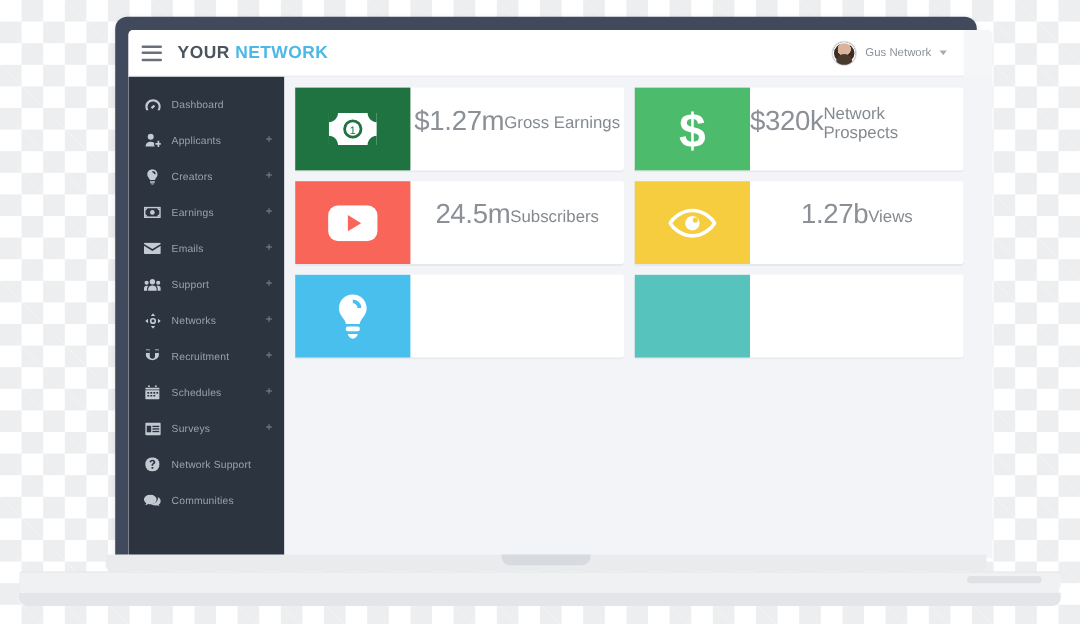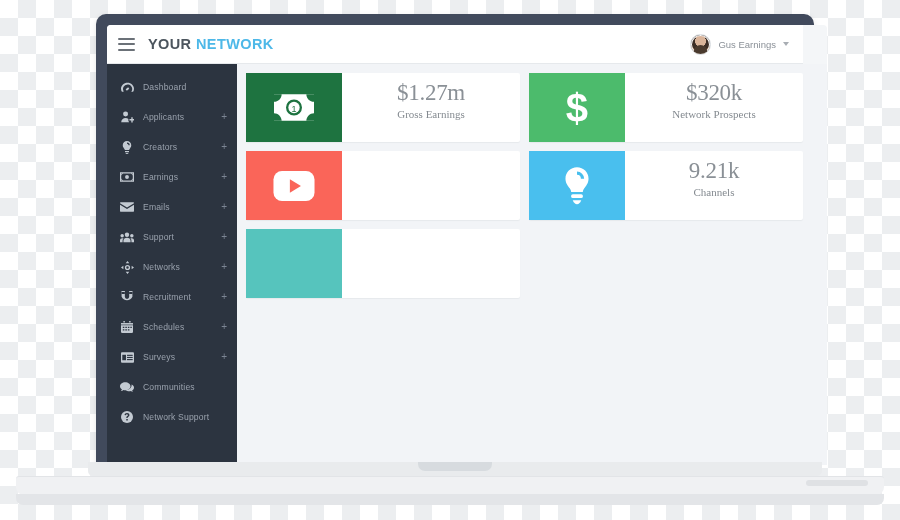--- a/index.html
+++ b/index.html
@@ -97,26 +97,25 @@
   }
   .cards{display:flex;flex-wrap:wrap;gap:9px;}
   .card{
     width:274px;height:69px;background:#fff;border-radius:2px;
     display:flex;align-items:stretch;box-shadow:0 1px 1px rgba(20,30,45,.05);
   }
   .card-icon{
     width:96px;flex:none;display:flex;align-items:center;justify-content:center;color:#fff;
   }
   .card-body{
-    flex:1;display:flex;flex-direction:column;align-items:center;justify-content:center;
+    flex:1;display:flex;flex-direction:row;align-items:center;justify-content:center;
     padding-bottom:14px;
-    font-family:Liberation Serif, serif;
   }
   .card-value{font-size:23px;color:#8a9096;font-weight:400;line-height:1.05;letter-spacing:-.3px;}
-  .card-label{font-size:11px;color:#848a90;margin-top:3px;}
+  .card-label{font-size:14px;color:#848a90;margin-top:3px;}
 </style>
 </head>
 <body>
 
 <div id="backdrop"></div>
 
 <div id="laptop">
 
   <div class="lid"></div>
 
@@ -127,21 +126,21 @@
         <i></i>
           <i></i>
           <i></i>
       </div>
       <div class="brand">
         <span>YOUR</span>
         <span class="accent">NETWORK</span>
       </div>
       <div class="userbox">
         <div class="avatar"></div>
-        <span class="uname">Gus Earnings</span>
+        <span class="uname">Gus Network</span>
         <span class="caret"></span>
       </div>
     </div>
 
     <div class="sidebar" id="sidebar">
         <div class="nav-item">
           <span class="nic">
             <svg width="13" height="11" viewBox="0 0 24 20" fill="currentColor">
               <path d="M12 1C5.4 1 0 6 0 12.2c0 2.1.6 4.1 1.7 5.8h3.2A8.7 8.7 0 0 1 12 4.5c4.8 0 8.7 3.7 8.7 8.3 0 1.9-.6 3.7-1.8 5.2h3.4A11 11 0 0 0 24 12.2C24 6 18.6 1 12 1zm1.2 8.7-4.6 3.6 2.2 2.7 4.5-3.7-2.1-2.6z"></path>
             </svg>
@@ -240,35 +239,35 @@
               <rect x="10.2" y="4.4" width="9.6" height="1.9" fill="#2c3440"></rect>
               <rect x="10.2" y="8" width="9.6" height="1.9" fill="#2c3440"></rect>
               <rect x="10.2" y="11.6" width="9.6" height="1.9" fill="#2c3440"></rect>
             </svg>
           </span>
           <span class="nav-label">Surveys</span>
           <span class="nav-plus">+</span>
         </div>
         <div class="nav-item">
           <span class="nic">
+            <svg width="12" height="12" viewBox="0 0 20 20" fill="currentColor">
+              <circle cx="10" cy="10" r="10"></circle>
+              <path d="M10 3.4c-2.3 0-3.9 1.3-4.2 3.4l2.3.4c.2-1 .8-1.6 1.8-1.6.9 0 1.6.5 1.6 1.3 0 .6-.3 1-1.1 1.6-1.1.8-1.6 1.5-1.6 2.7v.6h2.3v-.4c0-.8.3-1.2 1.2-1.8 1.2-.8 1.8-1.6 1.8-2.9 0-2-1.6-3.3-4.1-3.3zM8.8 13.5h2.5V16H8.8z" fill="#2c3440"></path>
+            </svg>
+          </span>
+          <span class="nav-label">Network Support</span>
+        </div>
+        <div class="nav-item">
+          <span class="nic">
             <svg width="14" height="11" viewBox="0 0 24 18" fill="currentColor">
               <path d="M9 0C4 0 0 3 0 6.8c0 2.2 1.3 4.1 3.3 5.3-.2 1-.8 2-1.8 2.9 1.8-.2 3.3-.9 4.4-1.7.9.2 1.9.3 3.1.3 5 0 9-3 9-6.8S14 0 9 0z"></path>
               <path d="M24 11.5c0-2.3-1.7-4.3-4.3-5.2.1.5.2 1 .2 1.5 0 4.5-4.6 8-10.1 8.2 1.4 1.3 3.6 2.1 6.2 2.1.9 0 1.8-.1 2.6-.3.9.7 2.2 1.2 3.7 1.4-.8-.8-1.4-1.6-1.5-2.4 1.9-1.1 3.2-2.8 3.2-5.3z" transform="translate(0,-2.6)"></path>
             </svg>
           </span>
           <span class="nav-label">Communities</span>
-        </div>
-        <div class="nav-item">
-          <span class="nic">
-            <svg width="12" height="12" viewBox="0 0 20 20" fill="currentColor">
-              <circle cx="10" cy="10" r="10"></circle>
-              <path d="M10 3.4c-2.3 0-3.9 1.3-4.2 3.4l2.3.4c.2-1 .8-1.6 1.8-1.6.9 0 1.6.5 1.6 1.3 0 .6-.3 1-1.1 1.6-1.1.8-1.6 1.5-1.6 2.7v.6h2.3v-.4c0-.8.3-1.2 1.2-1.8 1.2-.8 1.8-1.6 1.8-2.9 0-2-1.6-3.3-4.1-3.3zM8.8 13.5h2.5V16H8.8z" fill="#2c3440"></path>
-            </svg>
-          </span>
-          <span class="nav-label">Network Support</span>
         </div>
       </div>
 
     <div class="main">
 
       <div class="cards" id="cards">
           <div class="card">
             <div class="card-icon" style="background: rgb(30, 115, 64);">
               <svg width="40" height="27" viewBox="0 0 24 16" fill="currentColor">
                 <path d="M0 0h24v16H0z"></path>
@@ -294,32 +293,45 @@
               <div class="card-label">Network Prospects</div>
             </div>
           </div>
           <div class="card">
             <div class="card-icon" style="background: rgb(250, 101, 89);">
               <svg width="42" height="30" viewBox="0 0 26 19" fill="currentColor">
                 <rect width="26" height="19" rx="5.4"></rect>
                 <path d="M10.4 5.2 17.4 9.5l-7 4.3z" fill="#fa6559"></path>
               </svg>
             </div>
+            <div class="card-body">
+              <div class="card-value">24.5m</div>
+              <div class="card-label">Subscribers</div>
+            </div>
+          </div>
+          <div class="card">
+            <div class="card-icon" style="background: rgb(245, 205, 63);">
+              <svg width="40" height="26" viewBox="0 0 28 18" fill="none" stroke="currentColor" stroke-width="2.1">
+                <path d="M14 1.6C7.5 1.6 2.6 6.2 1 9c1.6 2.8 6.5 7.4 13 7.4S25.4 11.8 27 9c-1.6-2.8-6.5-7.4-13-7.4z"></path>
+                <circle cx="14" cy="9" r="4.2" fill="currentColor" stroke="none"></circle>
+                <circle cx="15.7" cy="7.2" r="1.5" fill="#f5cd3f" stroke="none"></circle>
+              </svg>
+            </div>
+            <div class="card-body">
+              <div class="card-value">1.27b</div>
+              <div class="card-label">Views</div>
+            </div>
           </div>
           <div class="card">
             <div class="card-icon" style="background: rgb(73, 191, 238);">
               <svg width="26" height="38" viewBox="0 0 16 23" fill="currentColor">
                 <path d="M8 0C4 0 .9 3.1.9 7c0 2.8 1.6 4.4 2.6 5.9.6.9.9 1.6.9 2.3h7.2c0-.7.3-1.4.9-2.3 1-1.5 2.6-3.1 2.6-5.9C15.1 3.1 12 0 8 0zm0 2.6A4.4 4.4 0 0 1 12.4 7h-2A2.4 2.4 0 0 0 8 4.6z"></path>
                 <rect x="4.4" y="16.5" width="7.2" height="2.4" rx="1"></rect>
                 <path d="M5.4 20.3h5.2c-.5 1.5-1.5 2.4-2.6 2.4s-2.1-.9-2.6-2.4z"></path>
               </svg>
-            </div>
-            <div class="card-body">
-              <div class="card-value">9.21k</div>
-              <div class="card-label">Channels</div>
             </div>
           </div>
           <div class="card">
             <div class="card-icon" style="background: rgb(86, 196, 189);"></div>
             <div class="card-body"></div>
           </div>
         </div>
 
     </div>
   </div>

